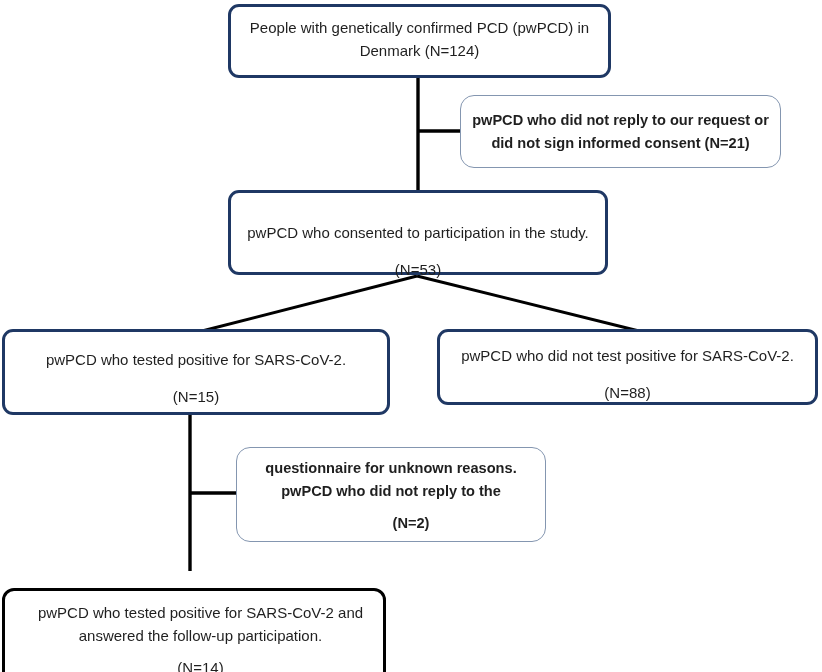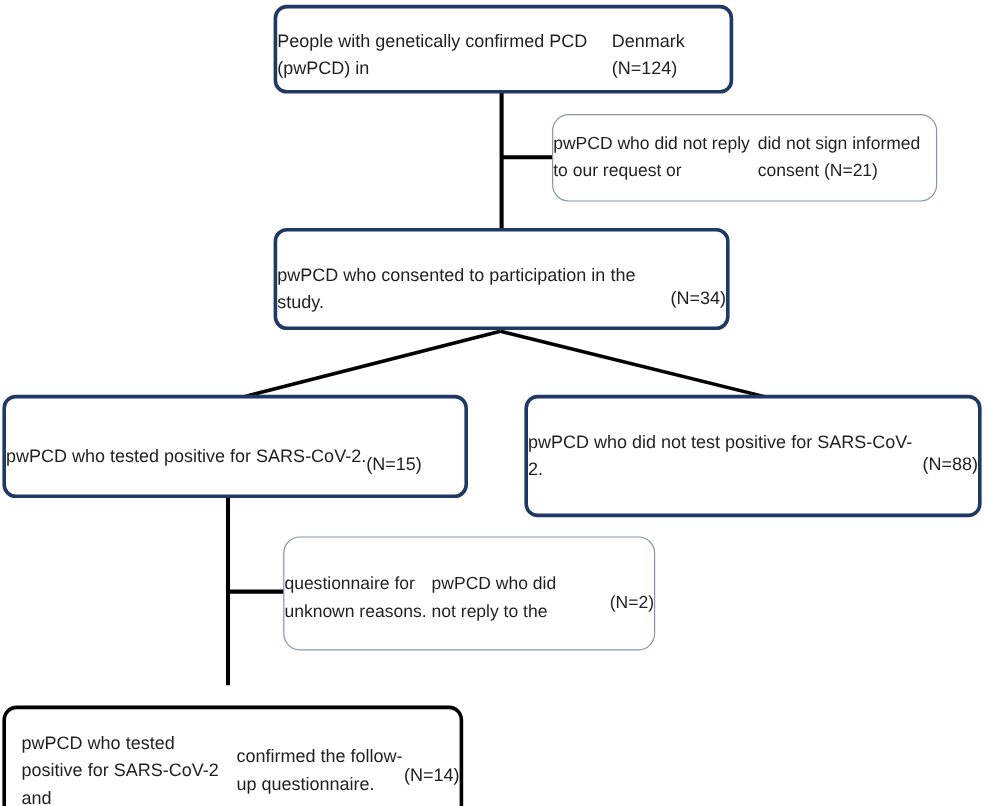--- a/index.html
+++ b/index.html
@@ -31,47 +31,49 @@
     stroke: var(--connector);
     stroke-width: 3.4px;
   }
   .connectors line.diag {
     stroke-width: 3px;
   }
   .box {
     position: absolute;
     background: var(--background);
     display: flex;
-    flex-direction: row;
+    flex-direction: column;
     align-items: center;
+    text-align: center;
     color: var(--text);
     font-size: 15px;
     line-height: 23px;
   }
   .box.primary {
     border: 3px solid var(--primary-border);
     border-radius: 11px;
   }
   .box.secondary {
     border: 1.5px solid var(--secondary-border);
     border-radius: 14px;
     font-size: 14.6px;
+    font-weight: bold;
   }
   .box.final {
     border: 3.5px solid var(--final-border);
     border-radius: 12px;
   }
   .box .ngap { margin-top: 14px; }
 
   
   #box-population      { left: 228px; top: 4px;   width: 383px; height: 74px; padding-top: 9px; }
   #box-no-consent      { left: 460px; top: 95px;  width: 321px; height: 73px; justify-content: center; }
-  #box-consented       { left: 228px; top: 190px; width: 380px; height: 85px; padding-top: 17px; }
+  #box-consented       { left: 228px; top: 190px; width: 380px; height: 85px; padding-top: 28px; }
   #box-tested-positive { left: 2px;   top: 329px; width: 388px; height: 86px; padding-top: 16px; }
-  #box-not-positive    { left: 437px; top: 329px; width: 381px; height: 102px; }
+  #box-not-positive    { left: 437px; top: 329px; width: 381px; height: 76px; padding-top: 12px; }
   #box-no-quest-reply  { left: 236px; top: 447px; width: 310px; height: 95px; padding-top: 9px; }
   #box-no-quest-reply .ngap { margin-top: 9px; margin-left: 40px; }
   #box-followup        { left: 2px;   top: 588px; width: 384px; height: 98px; padding-top: 10px; padding-left: 13px; }
   #box-followup .ngap  { margin-top: 9px; }
 </style>
 </head>
 <body>
 
 <div class="canvas">
 
@@ -89,38 +91,38 @@
     <div>Denmark (N=124)</div>
   </div>
 
   <div class="box secondary" id="box-no-consent">
     <div>pwPCD who did not reply to our request or</div>
     <div>did not sign informed consent (N=21)</div>
   </div>
 
   <div class="box primary" id="box-consented">
     <div>pwPCD who consented to participation in the study.</div>
-    <div class="ngap">(N=34)</div>
+    <div class="ngap">(N=53)</div>
   </div>
 
   <div class="box primary" id="box-tested-positive">
     <div>pwPCD who tested positive for SARS-CoV-2.</div>
     <div class="ngap">(N=15)</div>
   </div>
 
   <div class="box primary" id="box-not-positive">
     <div>pwPCD who did not test positive for SARS-CoV-2.</div>
     <div class="ngap">(N=88)</div>
   </div>
 
   <div class="box secondary" id="box-no-quest-reply">
     <div>questionnaire for unknown reasons.</div>
     <div>pwPCD who did not reply to the</div>
     <div class="ngap">(N=2)</div>
   </div>
 
   <div class="box final" id="box-followup">
     <div>pwPCD who tested positive for SARS-CoV-2 and</div>
-    <div>confirmed the follow-up questionnaire.</div>
+    <div>answered the follow-up participation.</div>
     <div class="ngap">(N=14)</div>
   </div>
 
 </div>
 
 </body></html>

